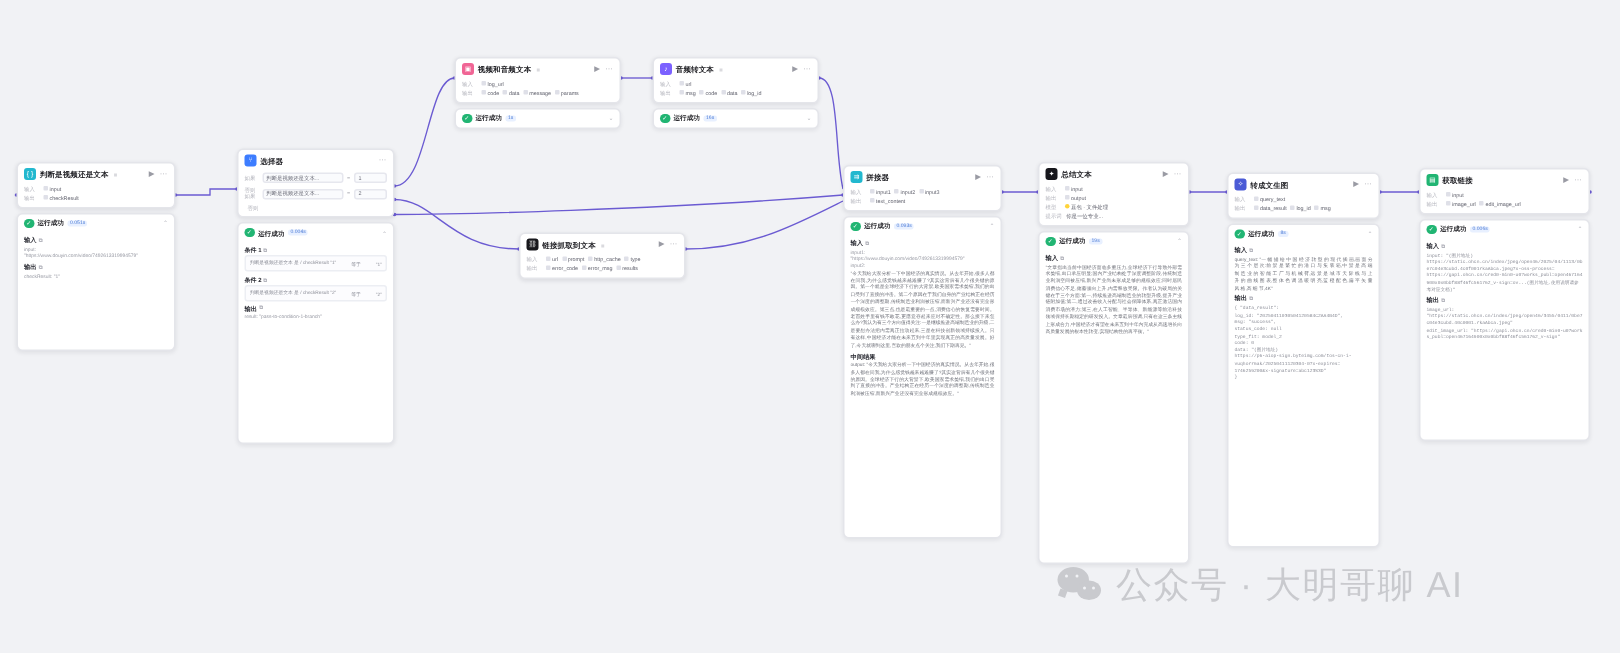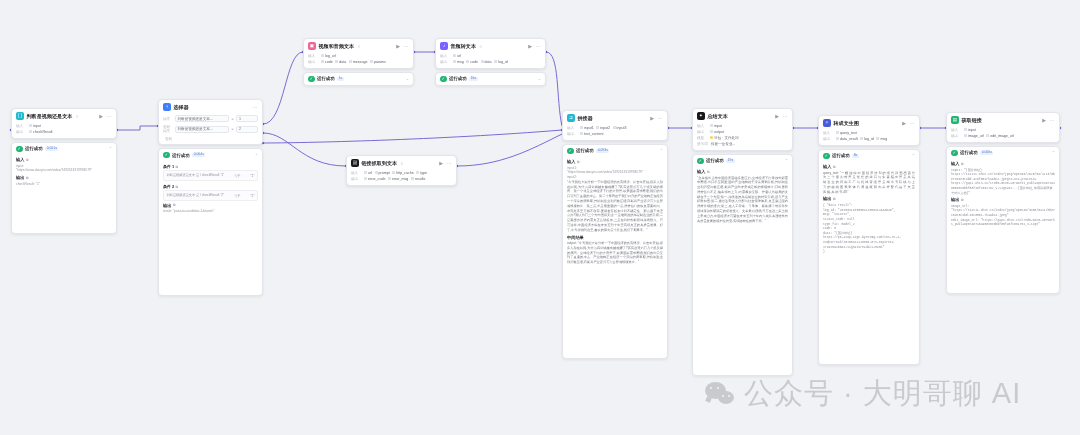--- a/index.html
+++ b/index.html
@@ -109,21 +109,21 @@
     padding:2px 2.5px; margin-bottom:2px;
     display:flex; align-items:center; justify-content:space-between; gap:2px;
   }
   .bbox .bl { font-size:3.2px; color:#8a8c96; line-height:1.5; word-break:break-all; }
   .bbox .br { font-size:3.2px; color:#8a8c96; white-space:nowrap; }
 
   
   .wm {
     position:absolute; left:705px; top:374px;
     display:flex; align-items:center; gap:9px;
-    color:#c9cace; font-size:29px; letter-spacing:1px;
+    color:#c9cace; font-size:24px; letter-spacing:1px;
     user-select:none;
   }
   .wm-ico { position:relative; width:30px; height:24px; flex:0 0 auto; }
   .wm-ico .b1, .wm-ico .b2 { position:absolute; border-radius:50%; background:#c9cace; }
   .wm-ico .b1 { width:21px; height:17px; left:0; top:0; }
   .wm-ico .b2 { width:16px; height:13px; left:13px; top:9px; }
   .wm-ico .t1 { position:absolute; left:1px; top:15px; width:5px; height:5px; background:#c9cace; transform:rotate(20deg); }
   .wm-ico .d { position:absolute; border-radius:50%; background:#f1f2f5; width:2.4px; height:2.4px; }
 </style>
 </head>

